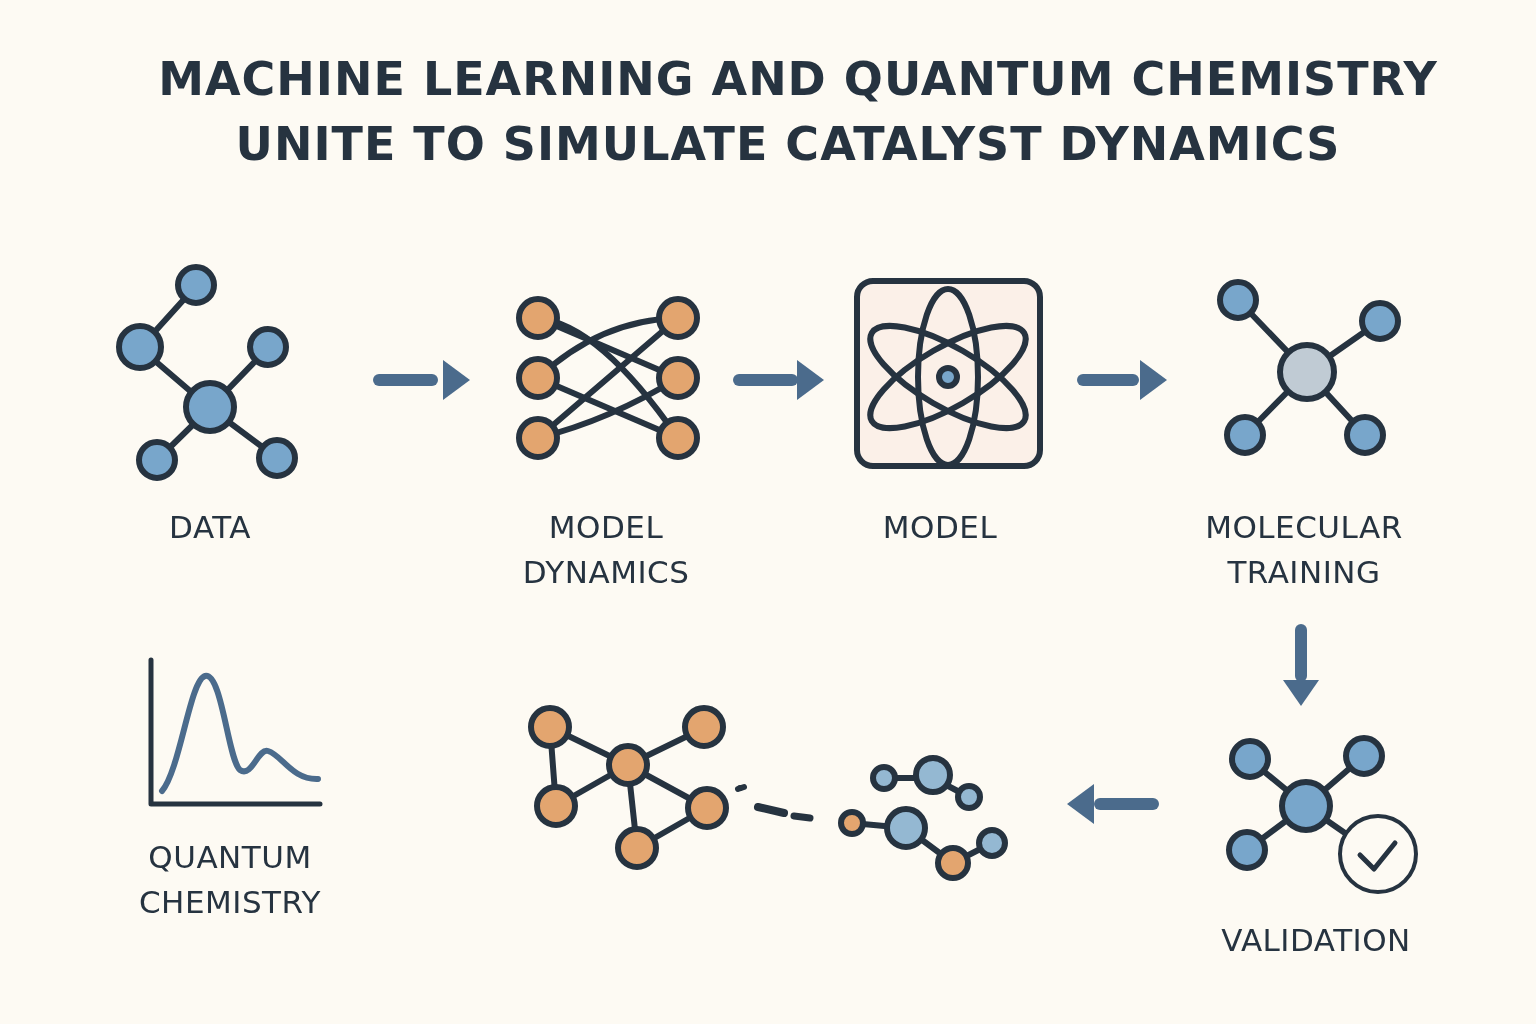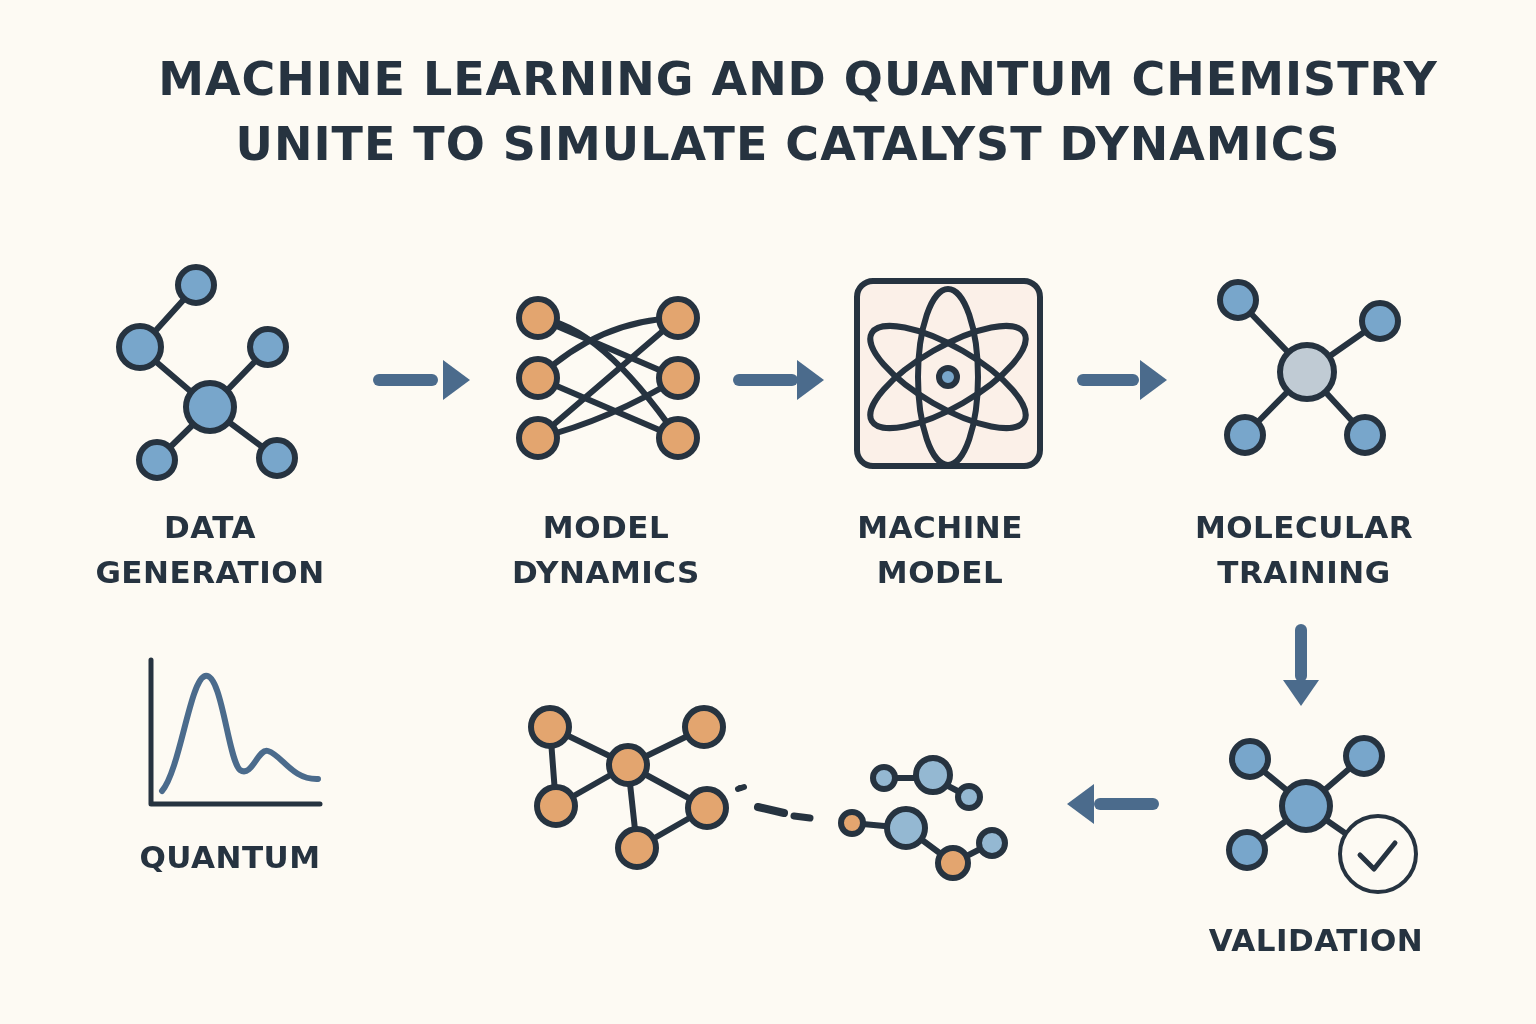--- a/index.html
+++ b/index.html
@@ -2,21 +2,21 @@
 <html><head>
 <meta charset="utf-8">
 <style>
   html, body { margin:0; padding:0; }
   body { width:1536px; height:1024px; background:#fdfaf3; position:relative; overflow:hidden;
          font-family:"DejaVu Sans", sans-serif; color:#263340; }
   .title { position:absolute; left:0; width:1536px; text-align:center; font-weight:bold;
            font-size:46px; letter-spacing:1px; color:#263340; line-height:1; }
   .t1 { top:56px; left:30px; }
   .t2 { top:121px; left:20px; }
-  .label { position:absolute; text-align:center; font-weight:bold; font-size:31px; line-height:45px;
+  .label { position:absolute; text-align:center; font-weight:normal; font-size:31px; line-height:45px;
            color:#263340; letter-spacing:0.5px; }
   svg.full { position:absolute; left:0; top:0; }
 </style>
 </head>
 <body>
 
 <div class="title t1">MACHINE LEARNING AND QUANTUM CHEMISTRY</div>
 <div class="title t2">UNITE TO SIMULATE CATALYST DYNAMICS</div>
 
 <svg class="full" width="1536" height="1024" viewBox="0 0 1536 1024">
@@ -155,32 +155,31 @@
   </g>
 
   <g>
     <polyline points="151,660 151,804 320,804" fill="none" stroke="#263340" stroke-width="5" stroke-linecap="round" stroke-linejoin="round"></polyline>
     <path d="M162 791 C180 770 190 680 205 676 C222 672 228 760 240 770 C252 778 258 748 268 751 C282 755 292 780 318 779" fill="none" stroke="#4b6b8c" stroke-width="6" stroke-linecap="round"></path>
   </g>
 </svg>
 
 <div class="label" style="left:60px; top:505px; width:300px;">
   <div>DATA</div>
-  <div>GENERATION</div>
 </div>
 <div class="label" style="left:456px; top:505px; width:300px;">
   <div>MODEL</div>
   <div>DYNAMICS</div>
 </div>
 <div class="label" style="left:790px; top:505px; width:300px;">
-  <div>MACHINE</div>
   <div>MODEL</div>
 </div>
 <div class="label" style="left:1154px; top:505px; width:300px;">
   <div>MOLECULAR</div>
   <div>TRAINING</div>
 </div>
 <div class="label" style="left:1166px; top:918px; width:300px;">
   <div>VALIDATION</div>
 </div>
 <div class="label" style="left:80px; top:835px; width:300px;">
   <div>QUANTUM</div>
+  <div>CHEMISTRY</div>
 </div>
 
 </body></html>

